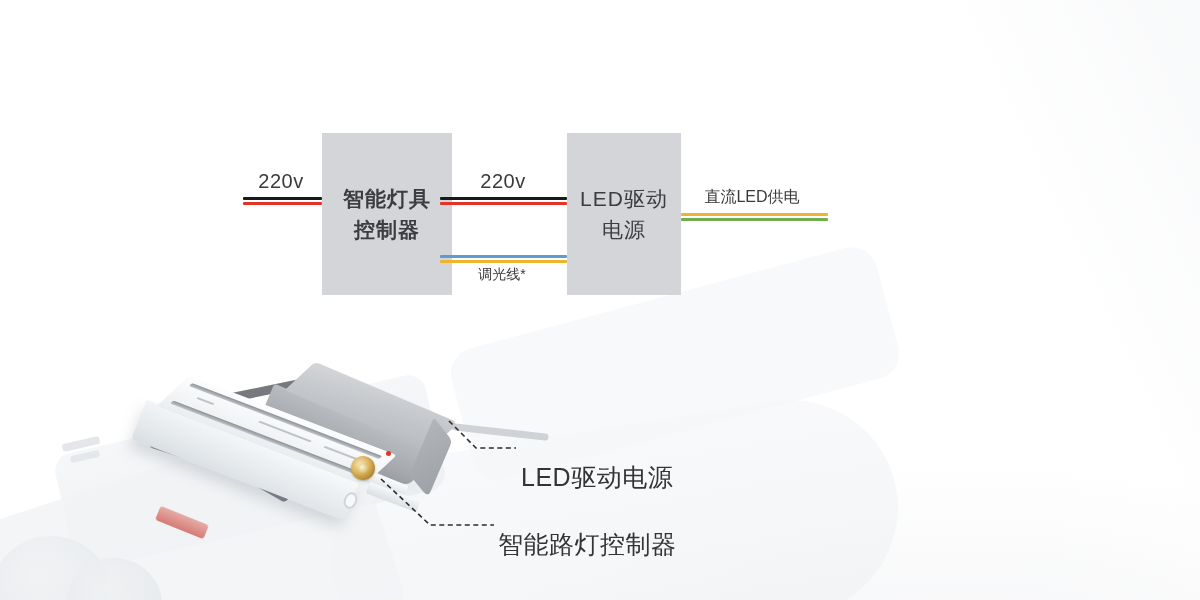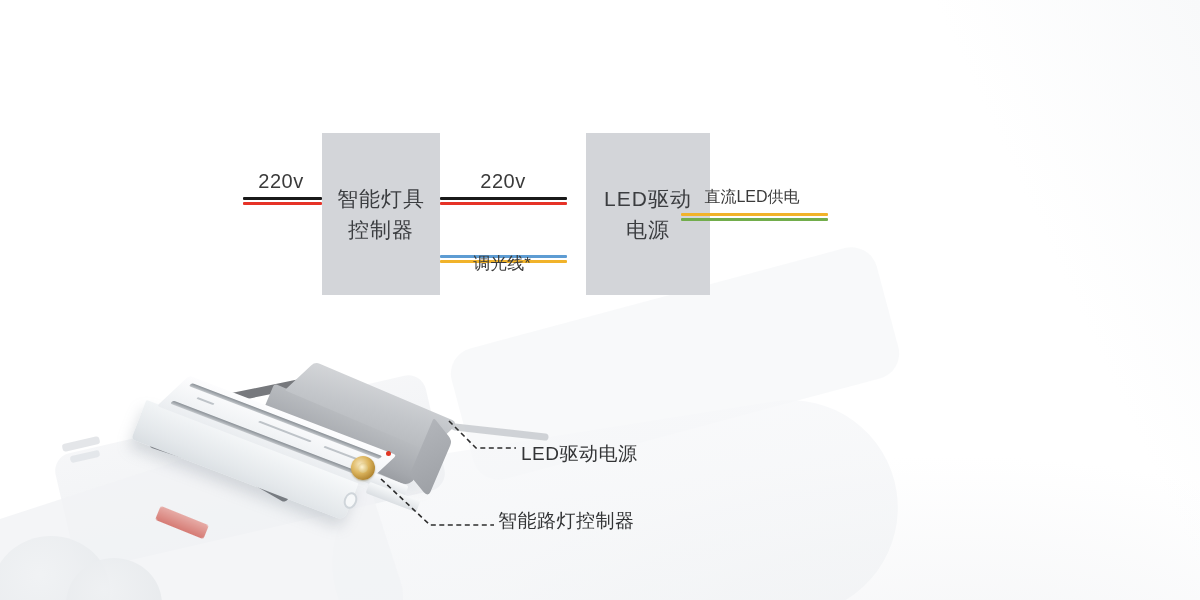--- a/index.html
+++ b/index.html
@@ -79,44 +79,44 @@
   .ctl-hole{left:344px;top:492px;width:9px;height:13px;border:2px solid #cfd5da;
     border-radius:50%;transform:rotate(21deg);background:#f6f8f9;}
   .sma{left:351px;top:456px;width:24px;height:24px;border-radius:50%;
     background:radial-gradient(circle at 38% 35%,#f6e6bd 0%,#ddb65f 40%,#b08430 75%,#8d6820 100%);
     box-shadow:0 1px 2px rgba(100,80,20,.4);}
   .sma-pin{position:absolute;left:7px;top:7px;width:10px;height:10px;border-radius:50%;
     background:radial-gradient(circle at 40% 40%,#fff3cf,#caa84f);}
   .led-dot{left:386px;top:451px;width:5px;height:5px;border-radius:50%;background:#e23522;}
 
   
-  .callout-label{position:absolute;color:#333436;font-size:19px;letter-spacing:.5px;white-space:nowrap;}
+  .callout-label{position:absolute;color:#333436;font-size:25px;letter-spacing:.5px;white-space:nowrap;margin-top:20px;}
   .cl1{left:521px;top:441px;}
   .cl2{left:498px;top:508px;font-family:Liberation Mono, monospace;}
 
   
   .fbox{position:absolute;top:133px;height:162px;background:#d3d5d9;
     display:flex;flex-direction:column;align-items:center;justify-content:center;
     color:#3b3d40;font-size:21px;line-height:31px;font-weight:500;letter-spacing:1px;white-space:nowrap;}
-  .fbox1{left:322px;width:118px;}
-  .fbox2{left:586px;width:124px;}
+  .fbox1{left:322px;width:130px;font-weight:bold;}
+  .fbox2{left:567px;width:114px;}
   .fbox3{left:828px;width:115px;}
   .wire{position:absolute;border-radius:1px;}
   .wAb{left:243px;top:197px;width:79px;height:3px;background:#191919;}
   .wAr{left:243px;top:202px;width:79px;height:3px;background:#e63328;}
   .wBb{left:440px;top:197px;width:127px;height:3px;background:#191919;}
   .wBr{left:440px;top:202px;width:127px;height:3px;background:#e63328;}
   .wCb{left:440px;top:255px;width:127px;height:2.5px;background:#5d9cd3;}
   .wCy{left:440px;top:260px;width:127px;height:2.5px;background:#f1b32a;}
   .wDy{left:681px;top:213px;width:147px;height:3px;background:#f1b32a;}
   .wDg{left:681px;top:218px;width:2.5px;height:2.5px;background:#72ad4c;width:147px;}
   .wire-label{position:absolute;color:#3a3a3a;transform:translateX(-50%);white-space:nowrap;}
   .lA{left:281px;top:170px;font-size:20px;letter-spacing:.5px;}
   .lB{left:503px;top:170px;font-size:20px;letter-spacing:.5px;}
-  .lC{left:502px;top:252px;font-size:17px;}
+  .lC{left:502px;top:266px;font-size:14px;}
   .lD{left:752px;top:187px;font-size:16px;}
 </style>
 </head>
 <body>
 
 <div class="stage">
 
   <div>
     <div class="bg-shape s-panel-back"></div>
     <div class="bg-shape s-housing"></div>

